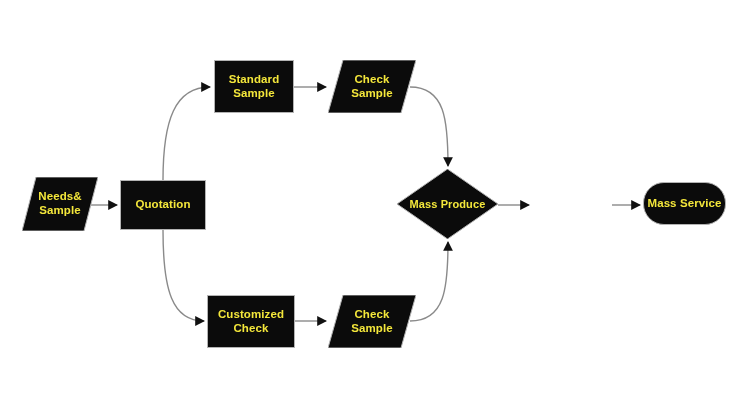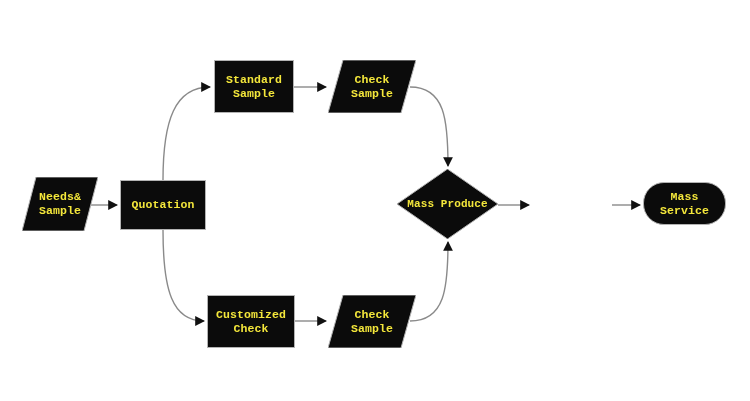--- a/index.html
+++ b/index.html
@@ -69,21 +69,20 @@
     top: 0;
     width: 100%;
     height: 100%;
     z-index: -1;
   }
   .label {
     position: relative;
     z-index: 4;
     white-space: pre-line;
     pointer-events: none;
-    font-family: Liberation Mono, monospace;
   }
 </style>
 </head>
 <body>
 
 <div id="canvas">
 
   <svg id="edges" viewBox="0 0 750 401" width="750" height="401" xmlns="http://www.w3.org/2000/svg">
     <defs>
       <marker id="arrow" viewBox="0 0 10 10" refX="9" refY="5" markerWidth="7" markerHeight="7" orient="auto-start-reverse">

